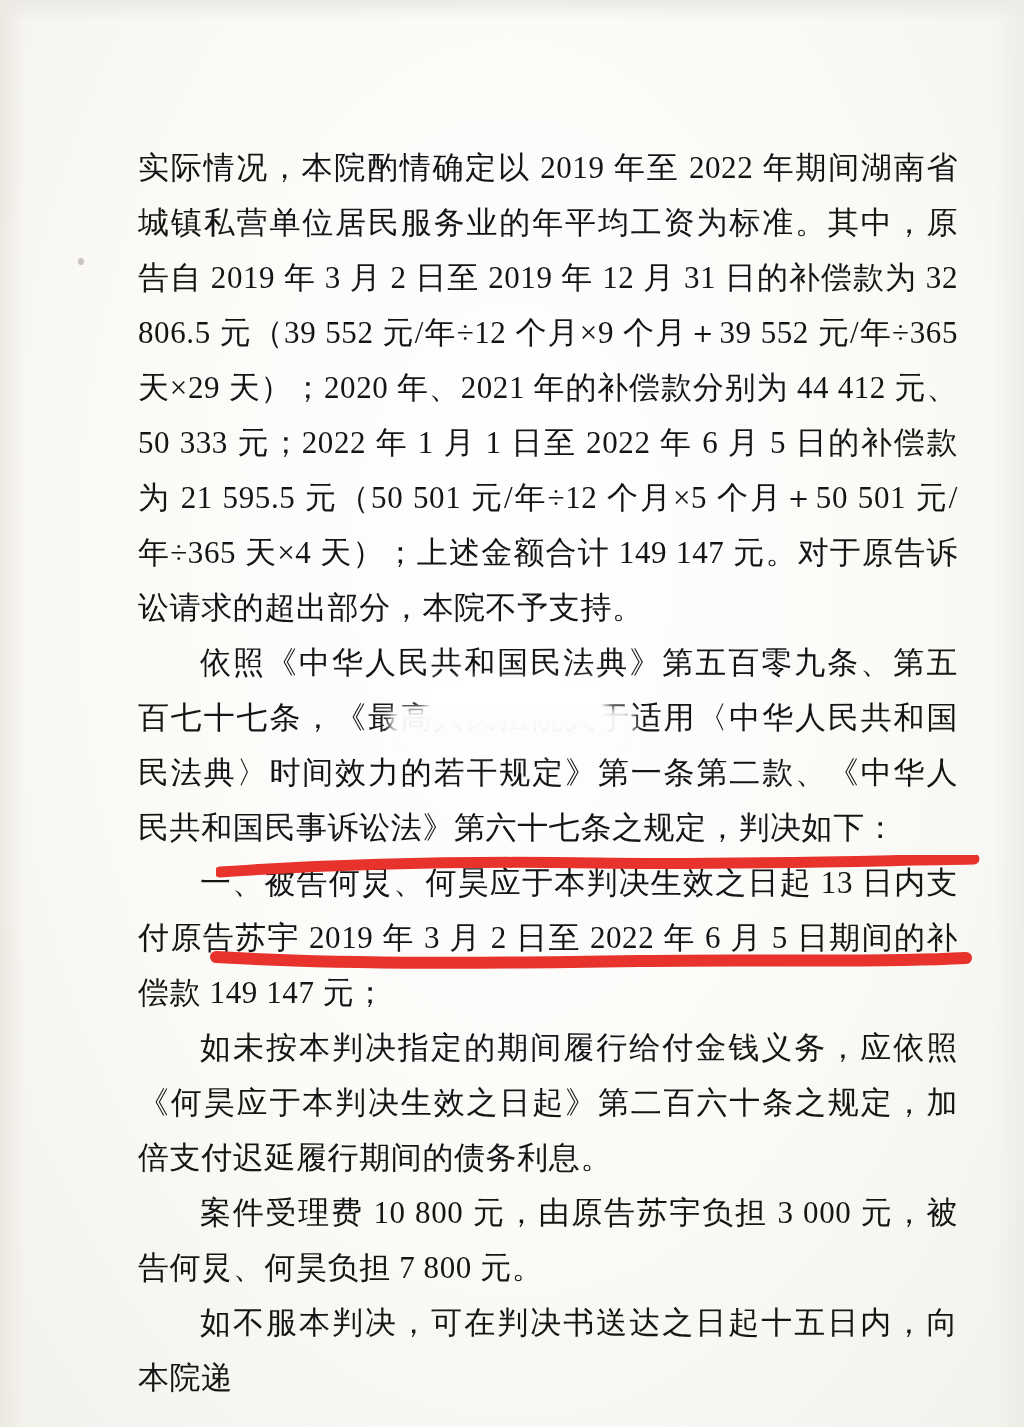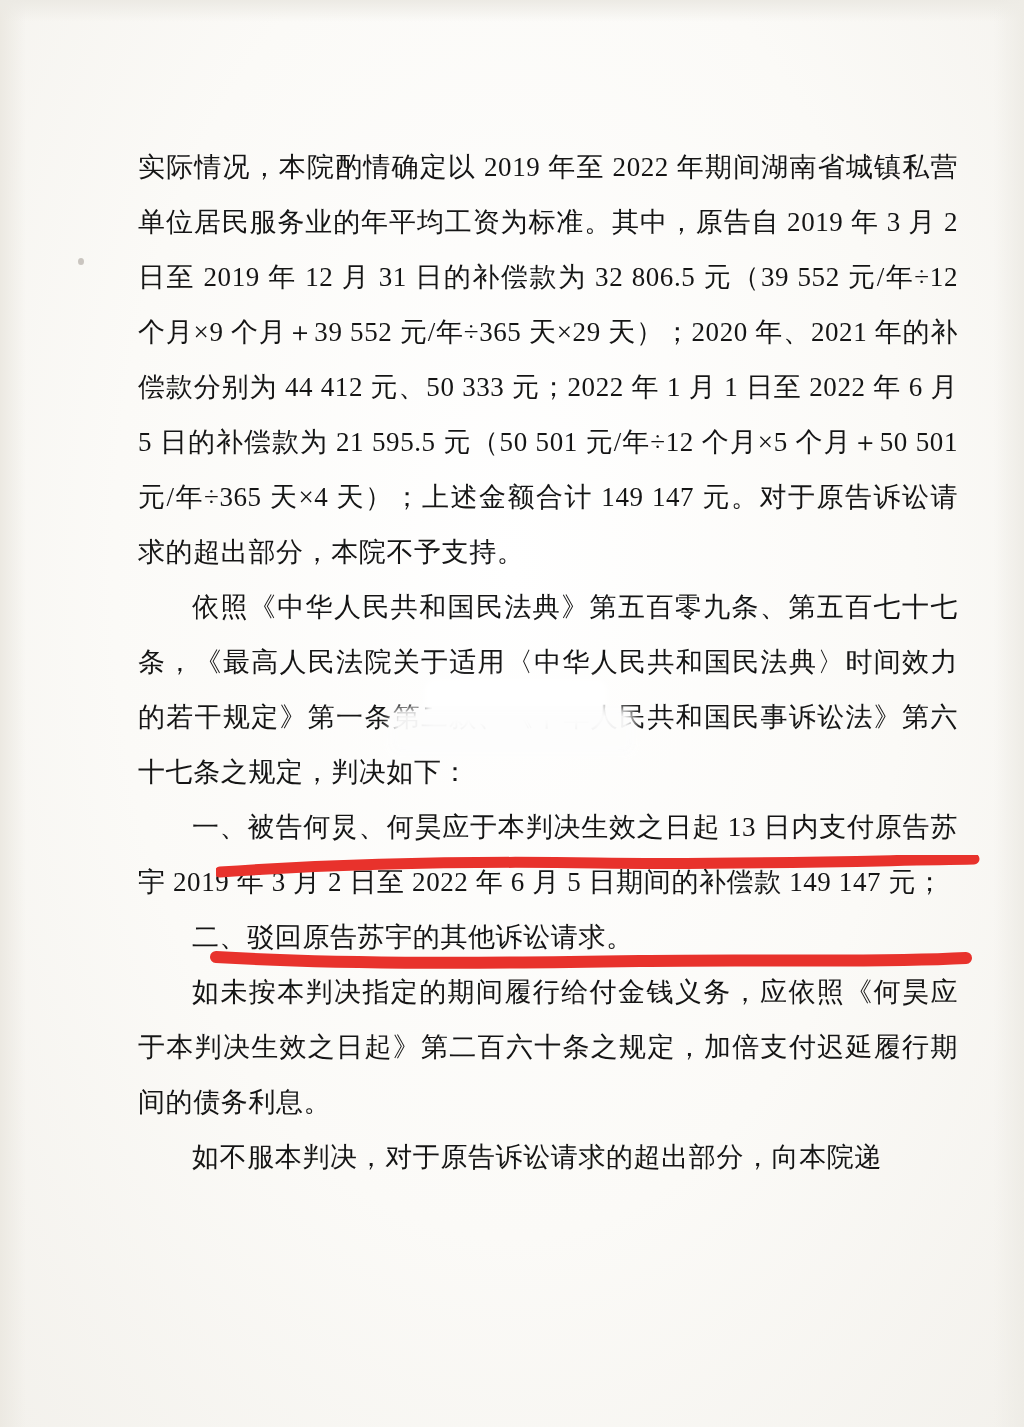--- a/index.html
+++ b/index.html
@@ -36,21 +36,21 @@
     position: absolute;
     top: 0; right: 0; width: 30px; height: 100%;
     background: linear-gradient(to left, #eeece6 0%, rgba(255,255,255,0) 100%);
   }
 
   #doc-body {
     position: absolute;
     top: 140px;
     left: 138px;
     width: 820px;
-    font-size: 27px;
+    font-size: 31px;
     line-height: 55px;
     color: #151515;
     letter-spacing: 0.6px;
     text-align: justify;
     text-justify: inter-character;
   }
   .para {
     margin: 0;
     text-indent: 2em;
   }
@@ -108,23 +108,23 @@
   <div id="paper-edge-left"></div>
   <div id="paper-edge-top"></div>
   <div id="paper-edge-right"></div>
 
   <div id="speck"></div>
 
   <div id="doc-body">
     <p class="para no-indent">实际情况，本院酌情确定以 2019 年至 2022 年期间湖南省城镇私营单位居民服务业的年平均工资为标准。其中，原告自 2019 年 3 月 2 日至 2019 年 12 月 31 日的补偿款为 32 806.5 元（39 552 元/年÷12 个月×9 个月＋39 552 元/年÷365 天×29 天）；2020 年、2021 年的补偿款分别为 44 412 元、50 333 元；2022 年 1 月 1 日至 2022 年 6 月 5 日的补偿款为 21 595.5 元（50 501 元/年÷12 个月×5 个月＋50 501 元/年÷365 天×4 天）；上述金额合计 149 147 元。对于原告诉讼请求的超出部分，本院不予支持。</p>
     <p class="para">依照《中华人民共和国民法典》第五百零九条、第五百七十七条，《最高人民法院关于适用〈中华人民共和国民法典〉时间效力的若干规定》第一条第二款、《中华人民共和国民事诉讼法》第六十七条之规定，判决如下：</p>
     <p class="para">一、被告何炅、何昊应于本判决生效之日起 13 日内支付原告苏宇 2019 年 3 月 2 日至 2022 年 6 月 5 日期间的补偿款 149 147 元；</p>
-    <p class="para">二、驳回原告苏宇的其他诉讼请求。</p>
     <p class="para">如未按本判决指定的期间履行给付金钱义务，应依照《何昊应于本判决生效之日起》第二百六十条之规定，加倍支付迟延履行期间的债务利息。</p>
-    <p class="para">如不服本判决，对于原告诉讼请求的超出部分，向本院递</p>
+    <p class="para">案件受理费 10 800 元，由原告苏宇负担 3 000 元，被告何炅、何昊负担 7 800 元。</p>
+    <p class="para">如不服本判决，可在判决书送达之日起十五日内，向本院递</p>
   </div>
 
   <div id="redaction"></div>
   <div id="redaction2"></div>
 
   <div class="red-mark" id="red-line-1">
     <svg width="764" height="26" viewBox="0 0 764 26">
       <path d="M4 17 C 120 9, 250 6, 380 8 C 520 10, 640 6, 758 4" stroke="#e8322c" stroke-width="11" fill="none" stroke-linecap="round"></path>
     </svg>
   </div>

